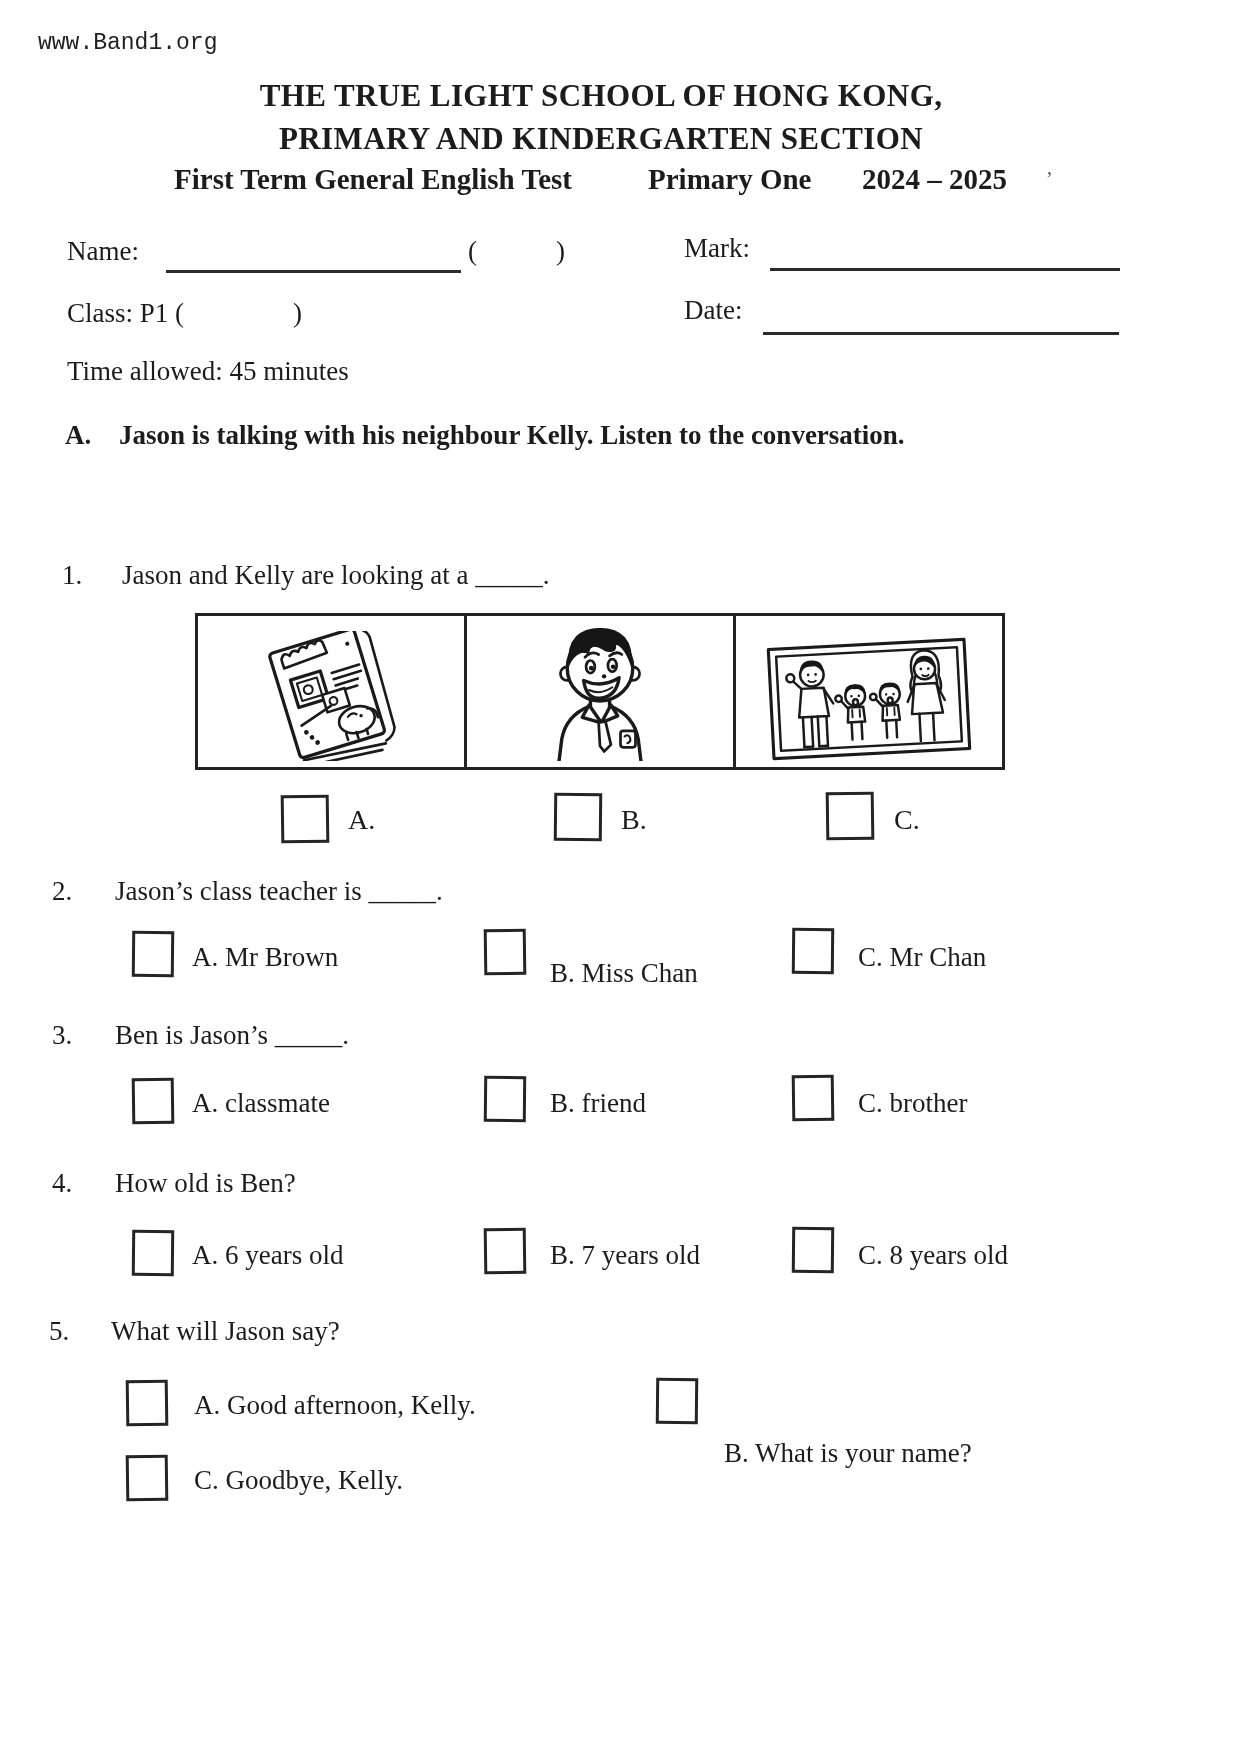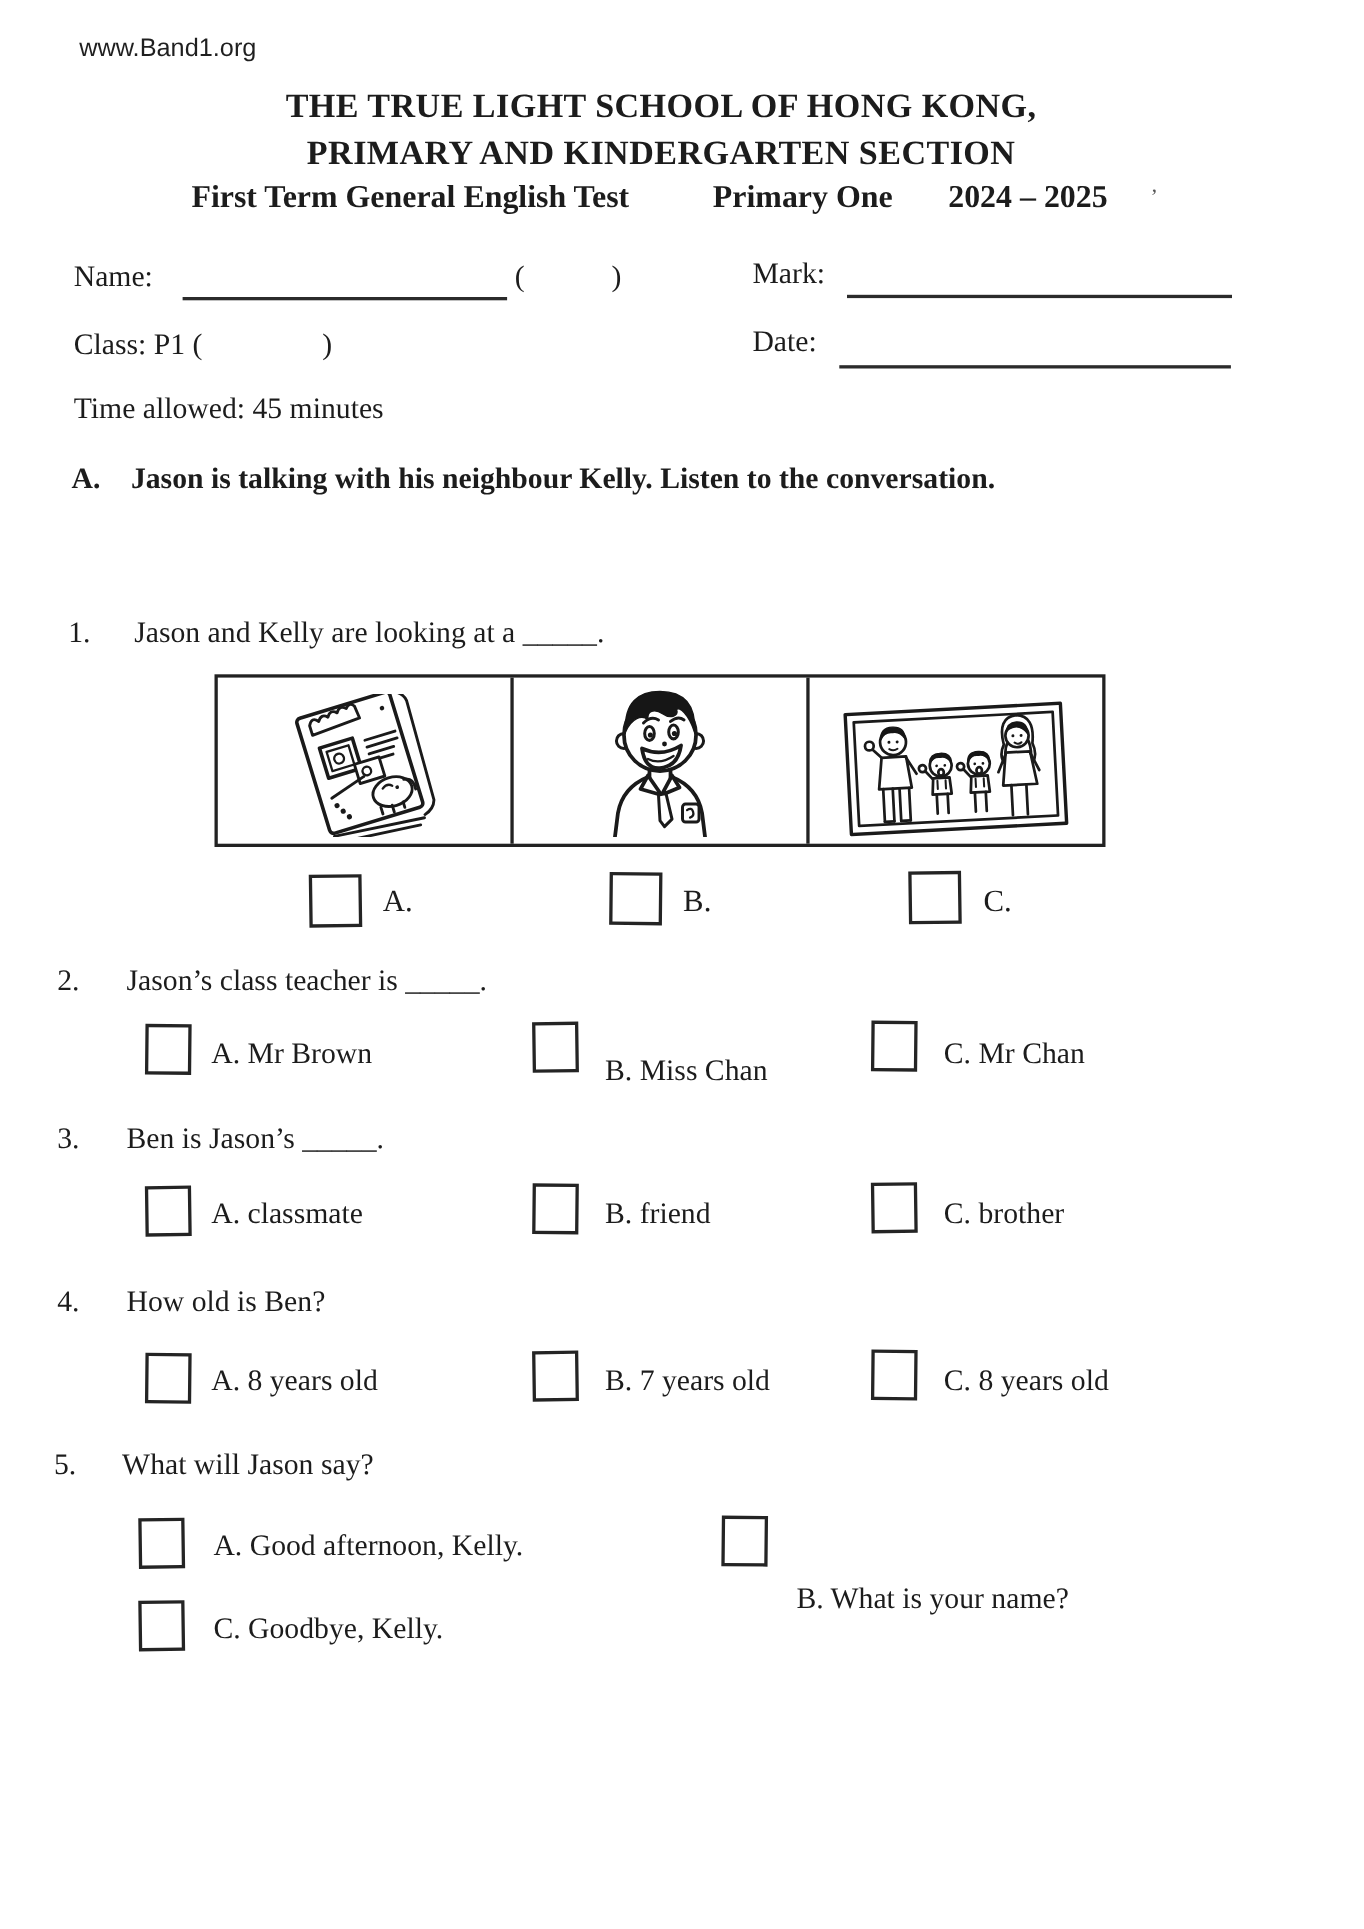--- a/index.html
+++ b/index.html
@@ -2,21 +2,21 @@
 <html><head>
 <meta charset="utf-8">
 <style>
   html,body { margin:0; padding:0; background:#d9d9d9; }
   .page {
     position:relative; width:1240px; height:1754px; margin:0 auto;
     background:#ffffff; font-family:"Liberation Serif", serif; color:#1c1c1c;
     overflow:hidden;
   }
   .abs { position:absolute; white-space:nowrap; }
-  .wm { font-family:Liberation Sans, sans-serif; font-size:23px; color:#1f1f1f;margin-left:34px; }
+  .wm { font-family:Liberation Mono, monospace; font-size:23px; color:#1f1f1f; }
   .title-line { left:1px; width:1200px; text-align:center; font-weight:bold; font-size:31px; letter-spacing:0.4px; }
   .t3 { font-weight:bold; font-size:29px; }
   .body { font-size:27px; }
   .bold { font-weight:bold; }
   .sub { font-size:28px; font-weight:bold; }
   .blank { border-bottom:3px solid #2b2b2b; height:2px; }
   .cb { position:absolute; border:3px solid #242424; background:#fff; width:42px; height:46px; box-sizing:border-box; }
   .cb.big { width:48px; height:48px; }
   .r1 { transform:rotate(-0.8deg); }
   .r2 { transform:rotate(0.6deg); }
@@ -196,21 +196,21 @@
   <div class="cb r1" style="left:132px; top:1078px;"></div>
   <div class="abs opt-label" style="left:192px; top:1086px;">A. classmate</div>
   <div class="cb r2" style="left:484px; top:1076px;"></div>
   <div class="abs opt-label" style="left:550px; top:1086px;">B. friend</div>
   <div class="cb r1" style="left:792px; top:1075px;"></div>
   <div class="abs opt-label" style="left:858px; top:1086px;">C. brother</div>
 
   <div class="abs body" style="left:52px; top:1168px;">4.</div>
   <div class="abs body" style="left:115px; top:1168px;">How old is Ben?</div>
   <div class="cb r2" style="left:132px; top:1230px;"></div>
-  <div class="abs opt-label" style="left:192px; top:1238px;">A. 8 years old</div>
+  <div class="abs opt-label" style="left:192px; top:1238px;">A. 6 years old</div>
   <div class="cb r1" style="left:484px; top:1228px;"></div>
   <div class="abs opt-label" style="left:550px; top:1238px;">B. 7 years old</div>
   <div class="cb r2" style="left:792px; top:1227px;"></div>
   <div class="abs opt-label" style="left:858px; top:1238px;">C. 8 years old</div>
 
   <div class="abs body" style="left:49px; top:1316px;">5.</div>
   <div class="abs body" style="left:111px; top:1316px;">What will Jason say?</div>
   <div class="cb r1" style="left:126px; top:1380px;"></div>
   <div class="abs opt-label" style="left:194px; top:1388px;">A. Good afternoon, Kelly.</div>
   <div class="cb r2" style="left:656px; top:1378px;"></div>

